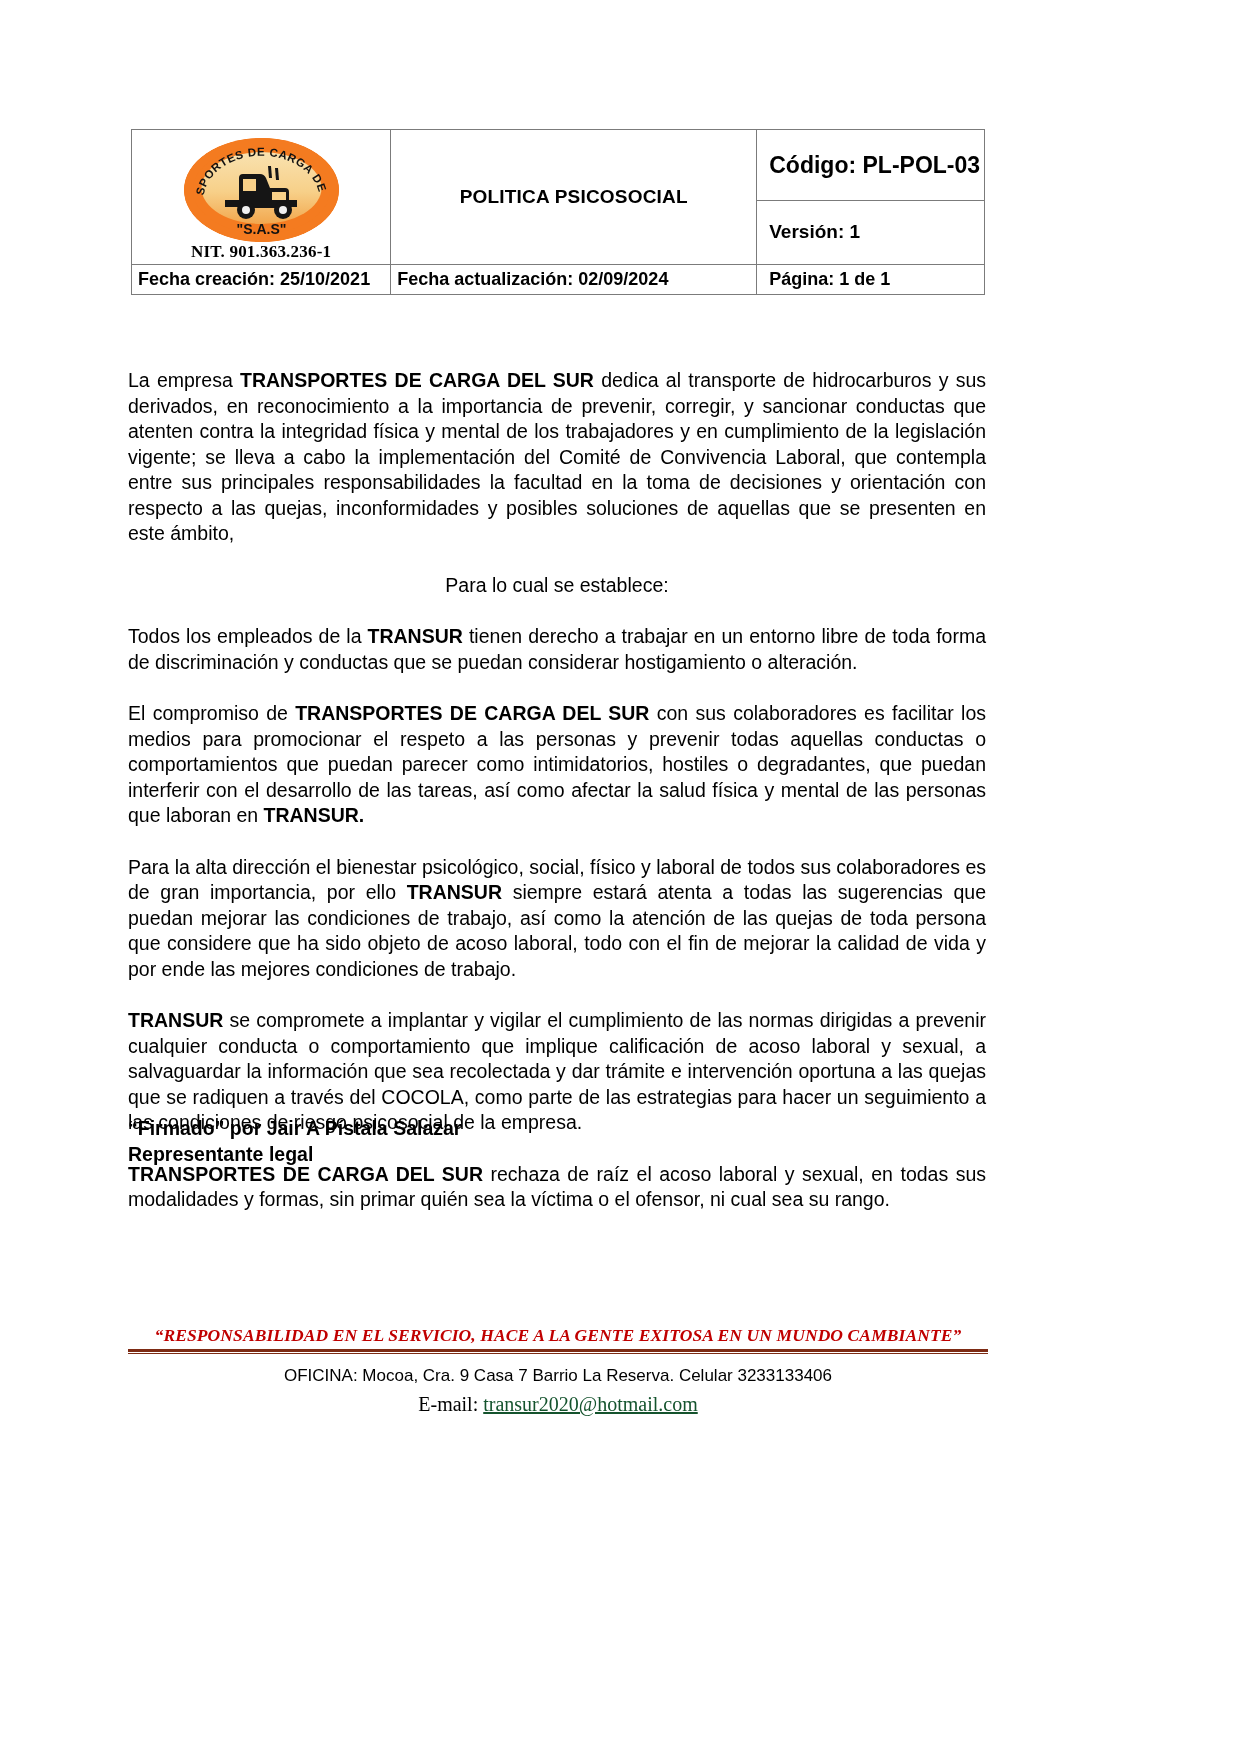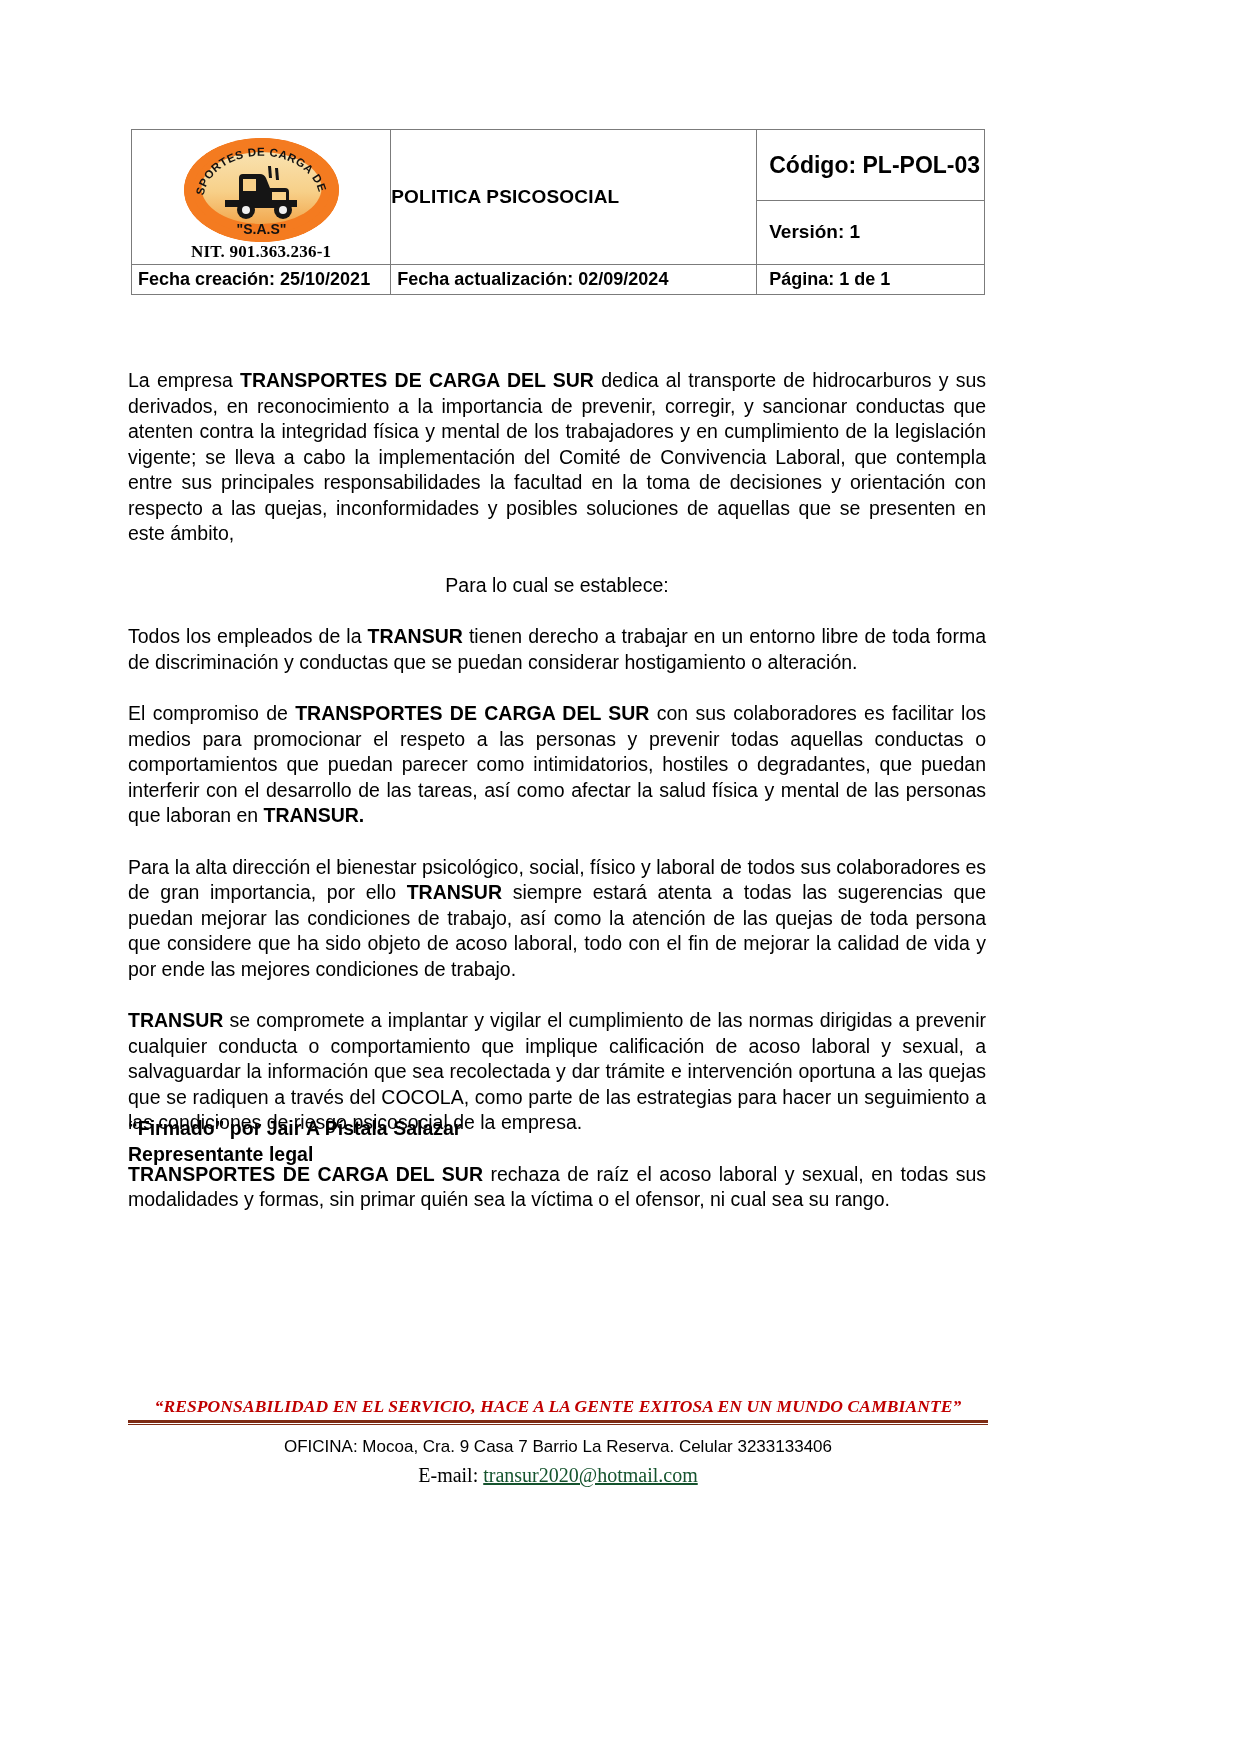--- a/index.html
+++ b/index.html
@@ -42,21 +42,21 @@
     padding: 0;
     vertical-align: middle;
   }
   .cell-logo {
     width: 255px;
     text-align: center;
     padding: 4px 0 2px 0 !important;
   }
   .cell-title {
     width: 360px;
-    text-align: left;
+    text-align: center;
     font-weight: bold;
     font-size: 19px;
     letter-spacing: .2px;
   }
   .cell-code {
     width: 224px;
     padding: 9px 0 9px 12px !important;
     font-weight: bold;
     font-size: 23px;
     margin-left: 42px;
@@ -132,21 +132,21 @@
     font-size: 19.5px;
     font-weight: bold;
     line-height: 26px;
     white-space: nowrap;
   }
 
   
   .footer-wrap {
     position: absolute;
     left: 128px;
-    top: 1396px;
+    top: 1325px;
     width: 860px;
     text-align: center;
   }
   .footer-slogan {
     font-family: "Liberation Serif", serif;
     font-weight: bold;
     font-style: italic;
     font-size: 17.5px;
     color: #c00000;
     letter-spacing: .1px;

